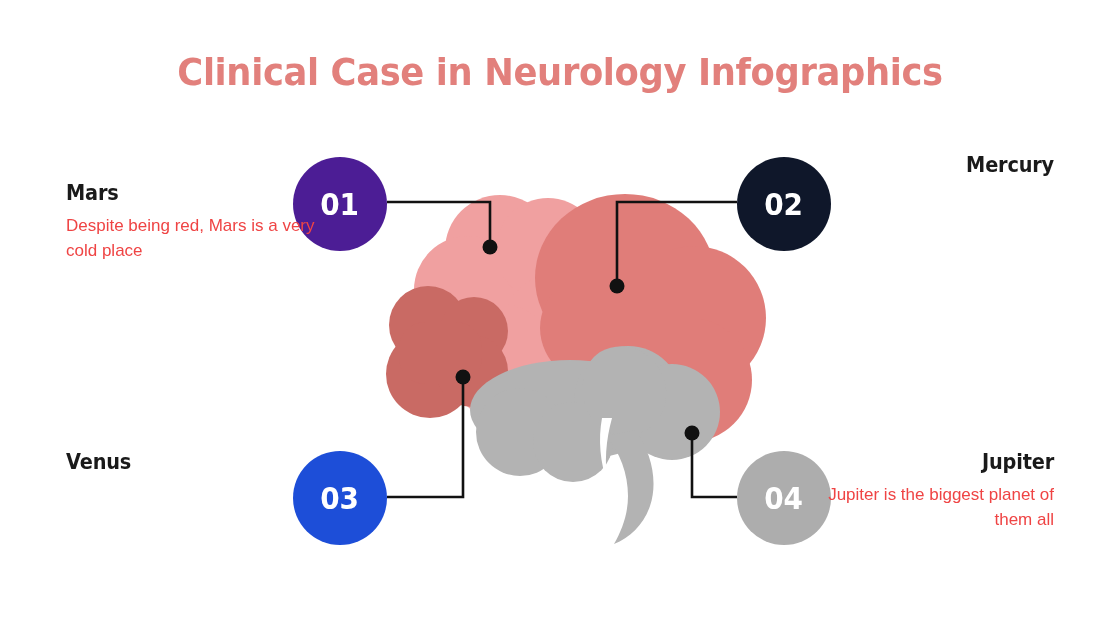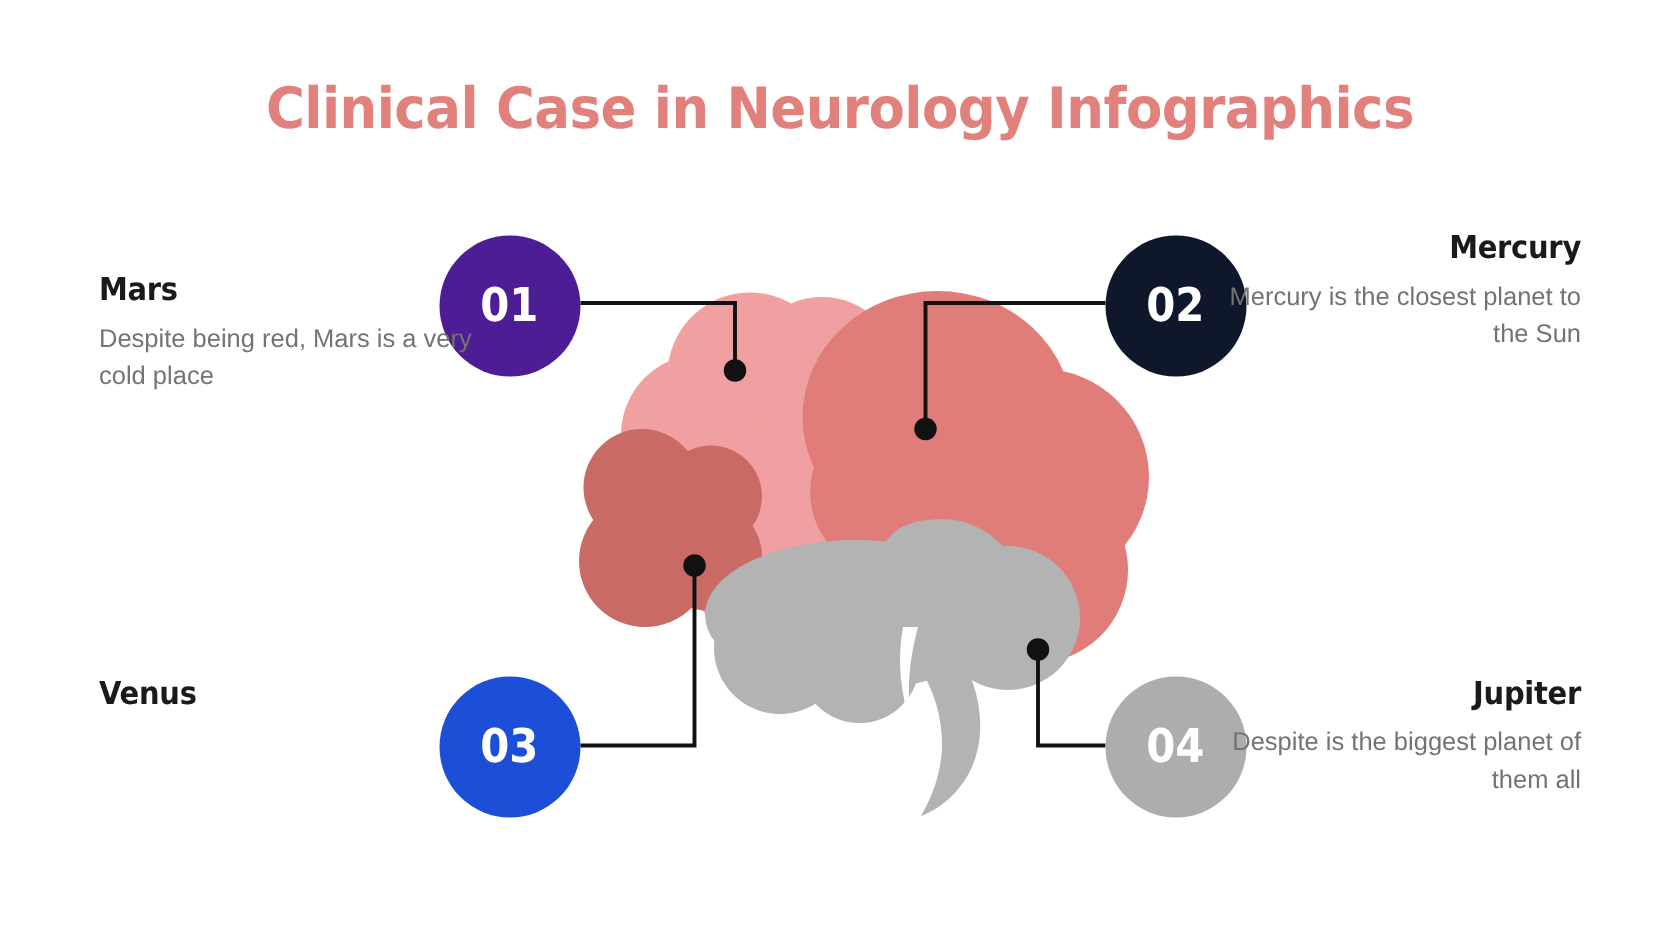--- a/index.html
+++ b/index.html
@@ -47,21 +47,21 @@
     letter-spacing: -0.2px;
     transform: scaleX(0.92);
     margin-bottom: 9px;
     white-space: nowrap;
   }
   .block .body {
     font-family: "Liberation Sans", sans-serif;
     font-weight: 400;
     font-size: 17px;
     line-height: 1.45;
-    color: #737373;
+    color: #ef4444;
   }
   .block.left  { left: 66px;  text-align: left;  }
   .block.left .head { transform-origin: left center; }
   .block.right { left: 804px; width: 250px; text-align: right; }
   .block.right .head { transform-origin: right center; }
 
   #block-mars    { top: 153px; margin-top: 28px; }
   #block-mercury { top: 153px; }
   #block-venus   { top: 450px; }
   #block-jupiter { top: 450px; }
@@ -225,25 +225,24 @@
     <span>04</span>
   </div>
 
   <div class="block left" id="block-mars">
     <div class="head">Mars</div>
     <div class="body">Despite being red, Mars is a very cold place</div>
   </div>
 
   <div class="block right" id="block-mercury">
     <div class="head">Mercury</div>
-    <div class="body">Mercury is the closest planet to the Sun</div>
   </div>
 
   <div class="block left" id="block-venus">
     <div class="head">Venus</div>
   </div>
 
   <div class="block right" id="block-jupiter">
     <div class="head">Jupiter</div>
-    <div class="body">Despite is the biggest planet of them all</div>
+    <div class="body">Jupiter is the biggest planet of them all</div>
   </div>
 
 </div>
 
 </body></html>

